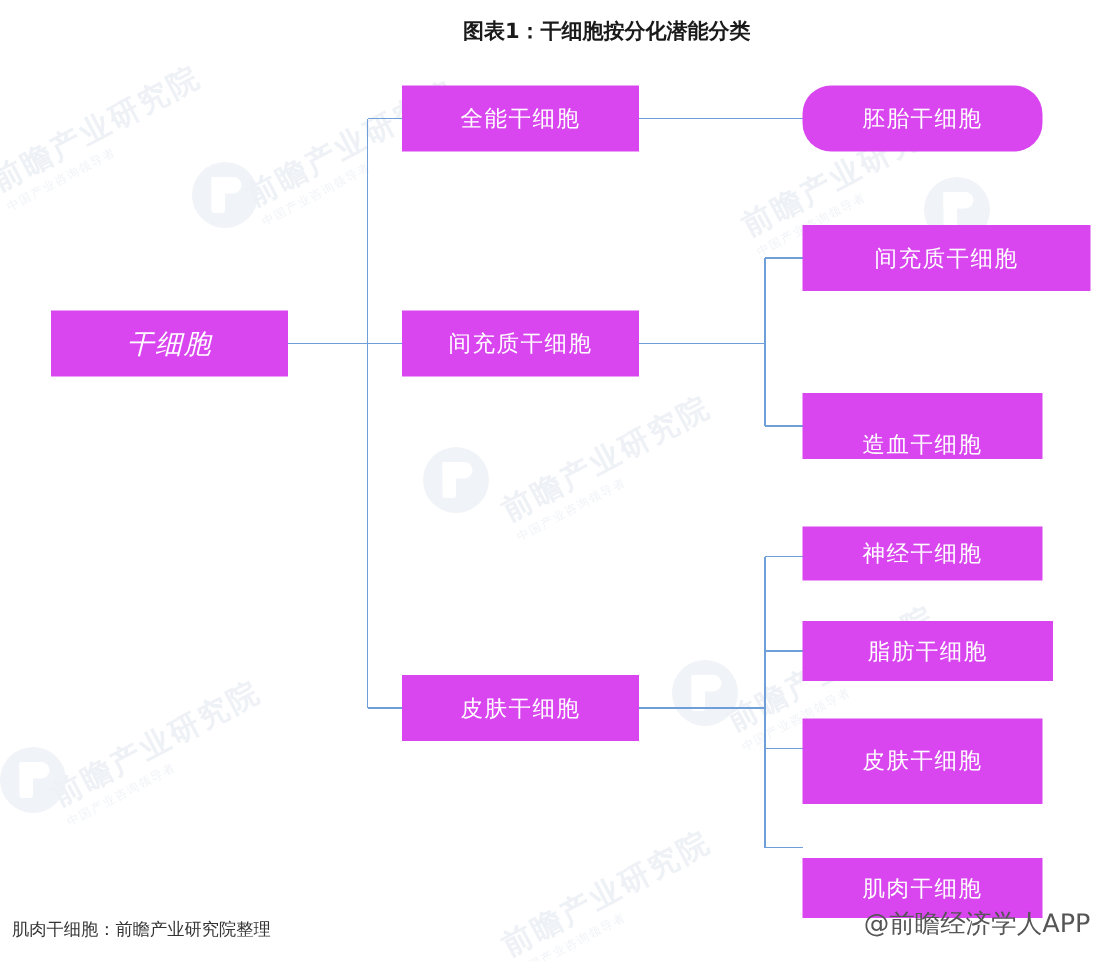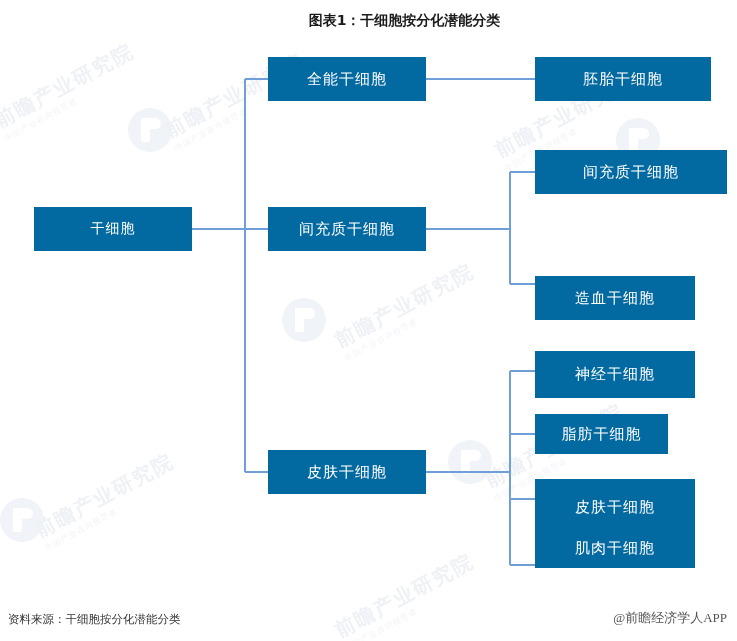--- a/index.html
+++ b/index.html
@@ -96,51 +96,50 @@
   .connectors {
     position: absolute;
     left: 0;
     top: 0;
     z-index: 2;
   }
 
   
   .node {
     position: absolute;
-    background: #0369a1;
+    background: #d946ef;
     color: #ffffff;
     display: flex;
     align-items: center;
     justify-content: center;
     font-size: 15px;
     letter-spacing: 1px;
     z-index: 4;
     box-sizing: border-box;
   }
-  .node.level-0 { font-size: 14px; }
+  .node.level-0 { font-size: 18px; font-style: italic; }
   .node.level-1 { font-size: 15px; }
   .node.level-2 { font-size: 15px; }
 
   
   .footer-source {
     position: absolute;
     left: 8px;
     bottom: 14px;
     font-size: 11.5px;
     color: #333333;
     z-index: 5;
   }
   .footer-credit {
     position: absolute;
     right: 10px;
     bottom: 14px;
-    font-size: 13px;
+    font-size: 17px;
     color: #555555;
     z-index: 5;
-    font-family: Liberation Serif, serif;
   }
 </style>
 </head>
 <body>
 
 <div id="page">
 
   <div class="wm-layer">
     <div class="wm-logo" style="left:128px; top:108px;"></div>
     <div class="wm-logo" style="left:0px; top:498px;"></div>
@@ -216,39 +215,39 @@
     <div class="node level-1" style="left:268px; top:57px; width:158px; height:44px;">
       <span>全能干细胞</span>
     </div>
     <div class="node level-1" style="left:268px; top:207px; width:158px; height:44px;">
       <span>间充质干细胞</span>
     </div>
     <div class="node level-1" style="left:268px; top:450px; width:158px; height:44px;">
       <span>皮肤干细胞</span>
     </div>
 
-    <div class="node level-2" style="left:535px; top:57px; width:176px; height:44px;">
+    <div class="node level-2" style="left:535px; top:57px; width:160px; height:44px;border-radius:19px;">
       <span>胚胎干细胞</span>
     </div>
     <div class="node level-2" style="left:535px; top:150px; width:192px; height:44px;align-items:center;">
       <span>间充质干细胞</span>
     </div>
-    <div class="node level-2" style="left:535px; top:276px; width:160px; height:44px;">
+    <div class="node level-2" style="left:535px; top:262px; width:160px; height:44px;align-items:flex-end;">
       <span>造血干细胞</span>
     </div>
-    <div class="node level-2" style="left:535px; top:351px; width:160px; height:47px;">
+    <div class="node level-2" style="left:535px; top:351px; width:160px; height:36px;">
       <span>神经干细胞</span>
     </div>
-    <div class="node level-2" style="left:535px; top:414px; width:133px; height:40px;">
+    <div class="node level-2" style="left:535px; top:414px; width:167px; height:40px;">
       <span>脂肪干细胞</span>
     </div>
     <div class="node level-2" style="left:535px; top:479px; width:160px; height:57px;">
       <span>皮肤干细胞</span>
     </div>
-    <div class="node level-2" style="left:535px; top:528px; width:160px; height:40px;">
+    <div class="node level-2" style="left:535px; top:572px; width:160px; height:40px;">
       <span>肌肉干细胞</span>
     </div>
   </div>
 
-  <div class="footer-source">资料来源：干细胞按分化潜能分类</div>
+  <div class="footer-source">肌肉干细胞：前瞻产业研究院整理</div>
   <div class="footer-credit">@前瞻经济学人APP</div>
 
 </div>
 
 </body></html>

